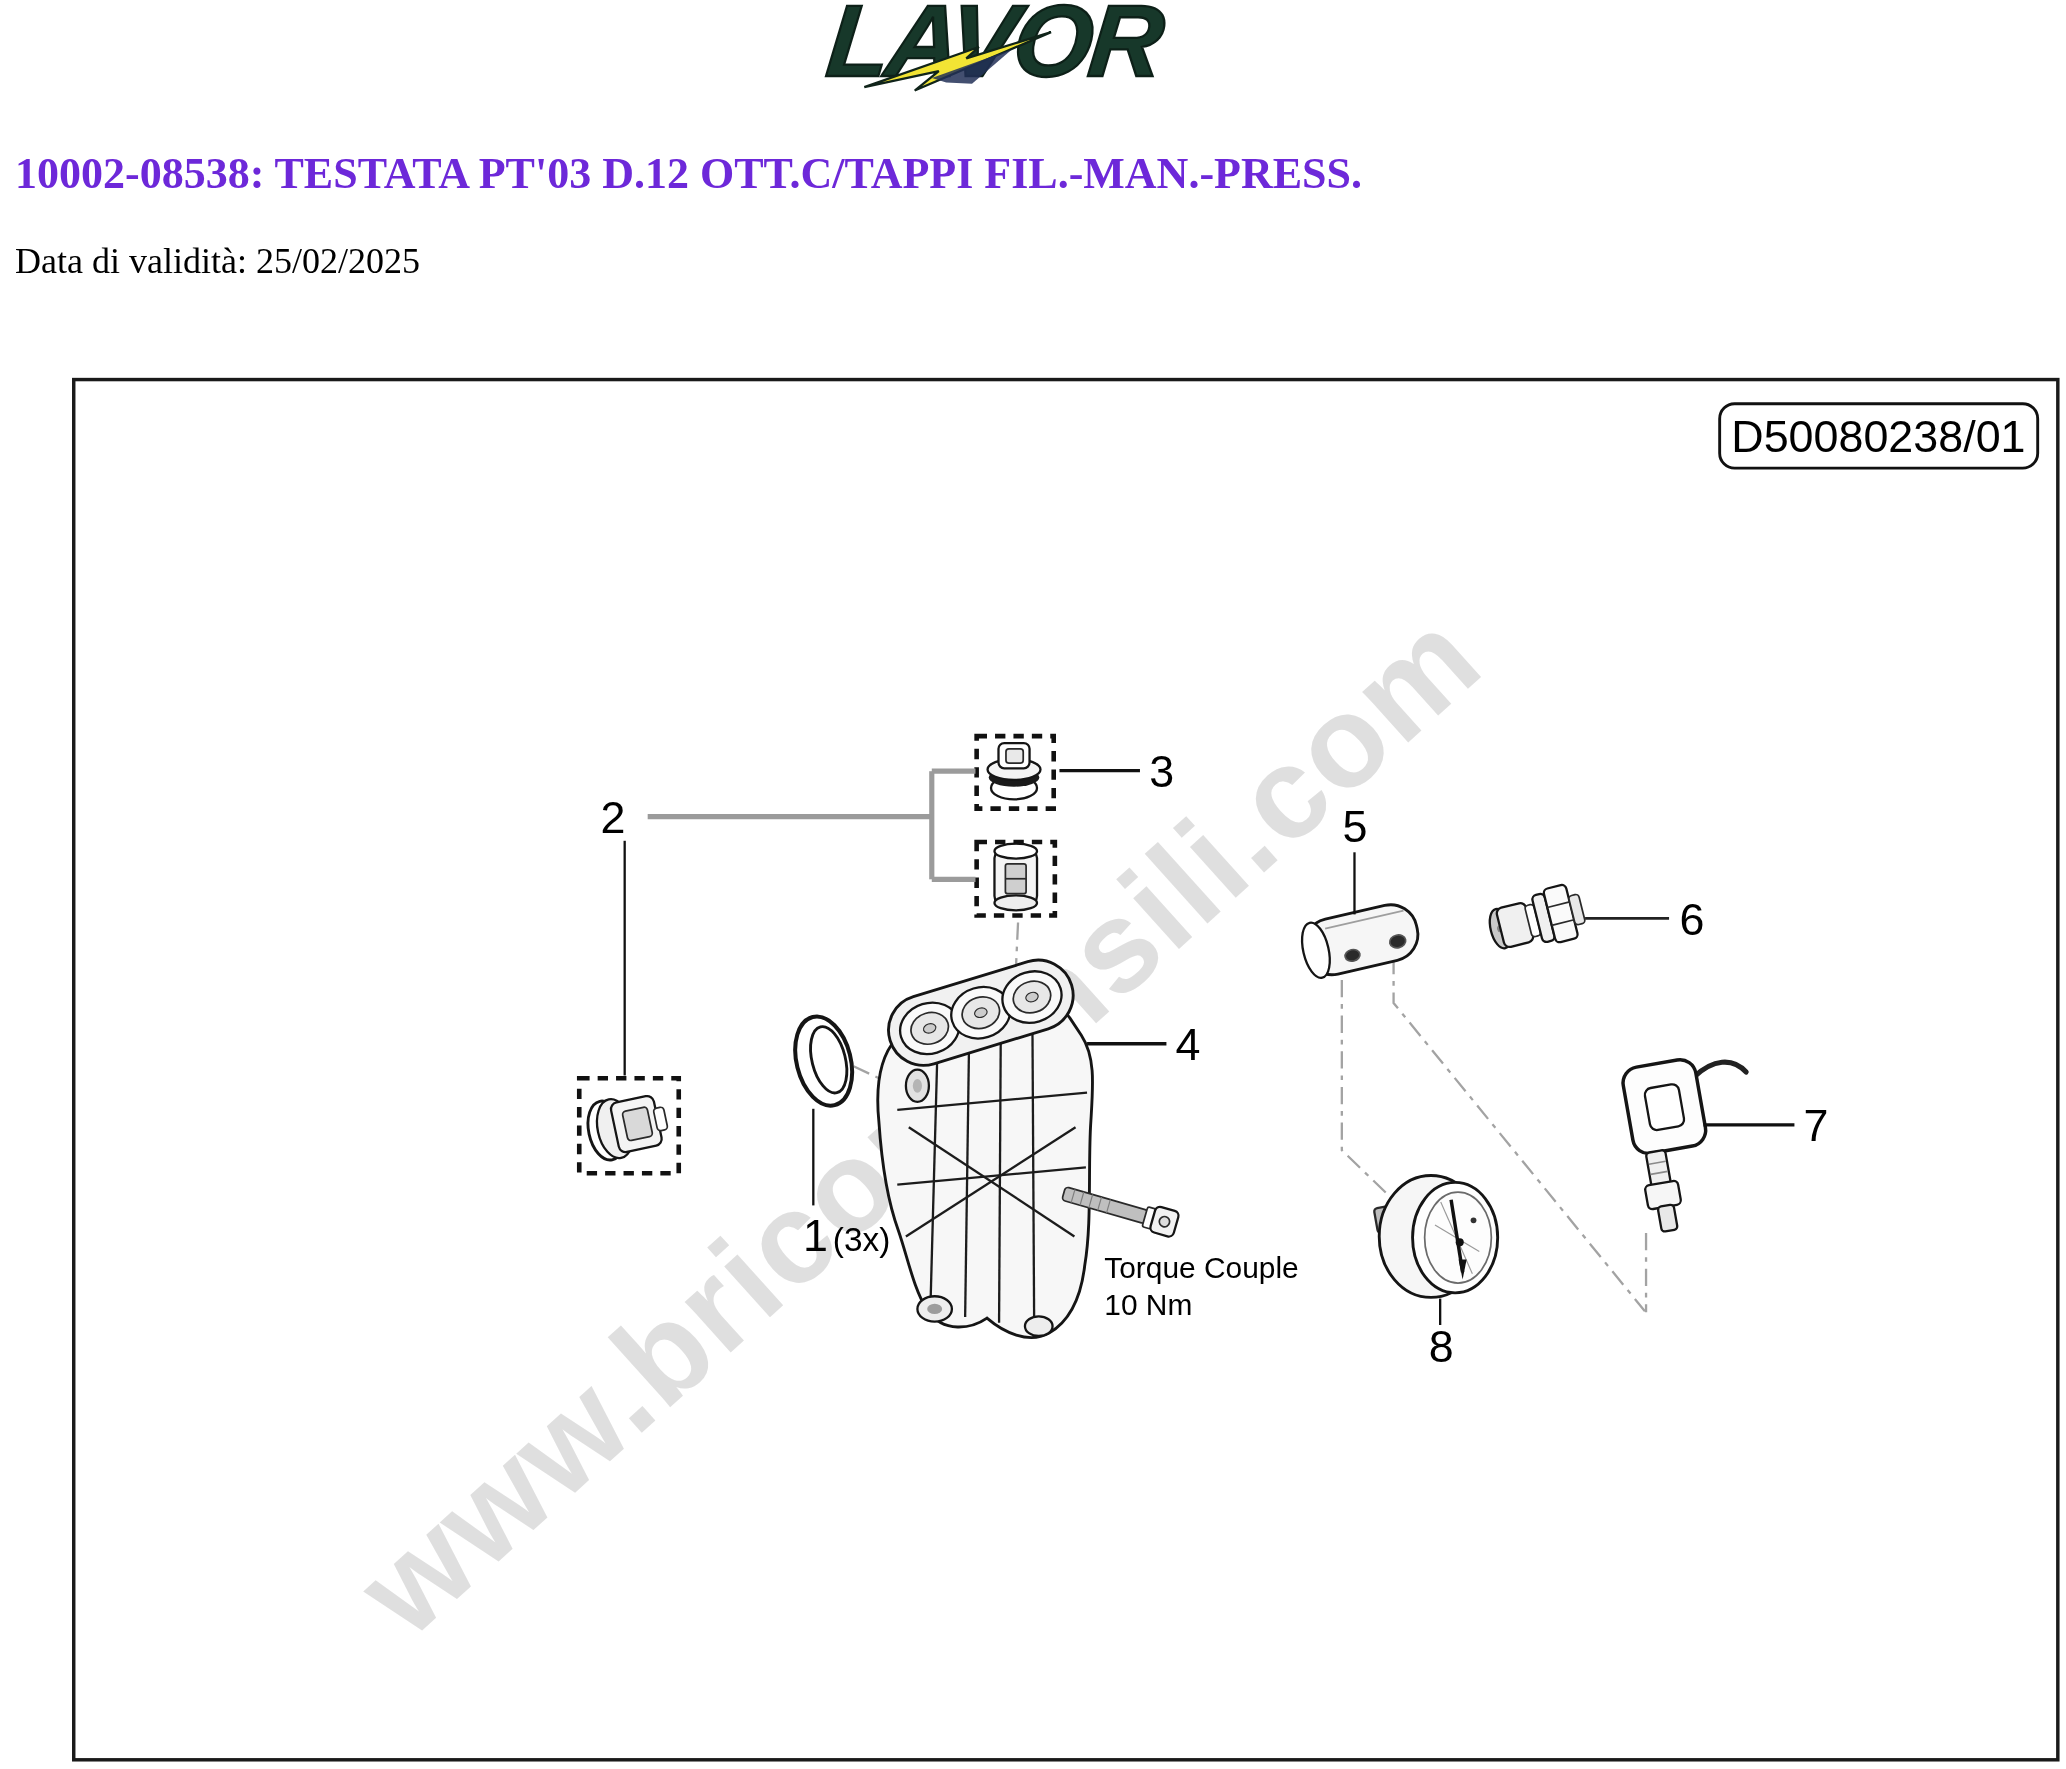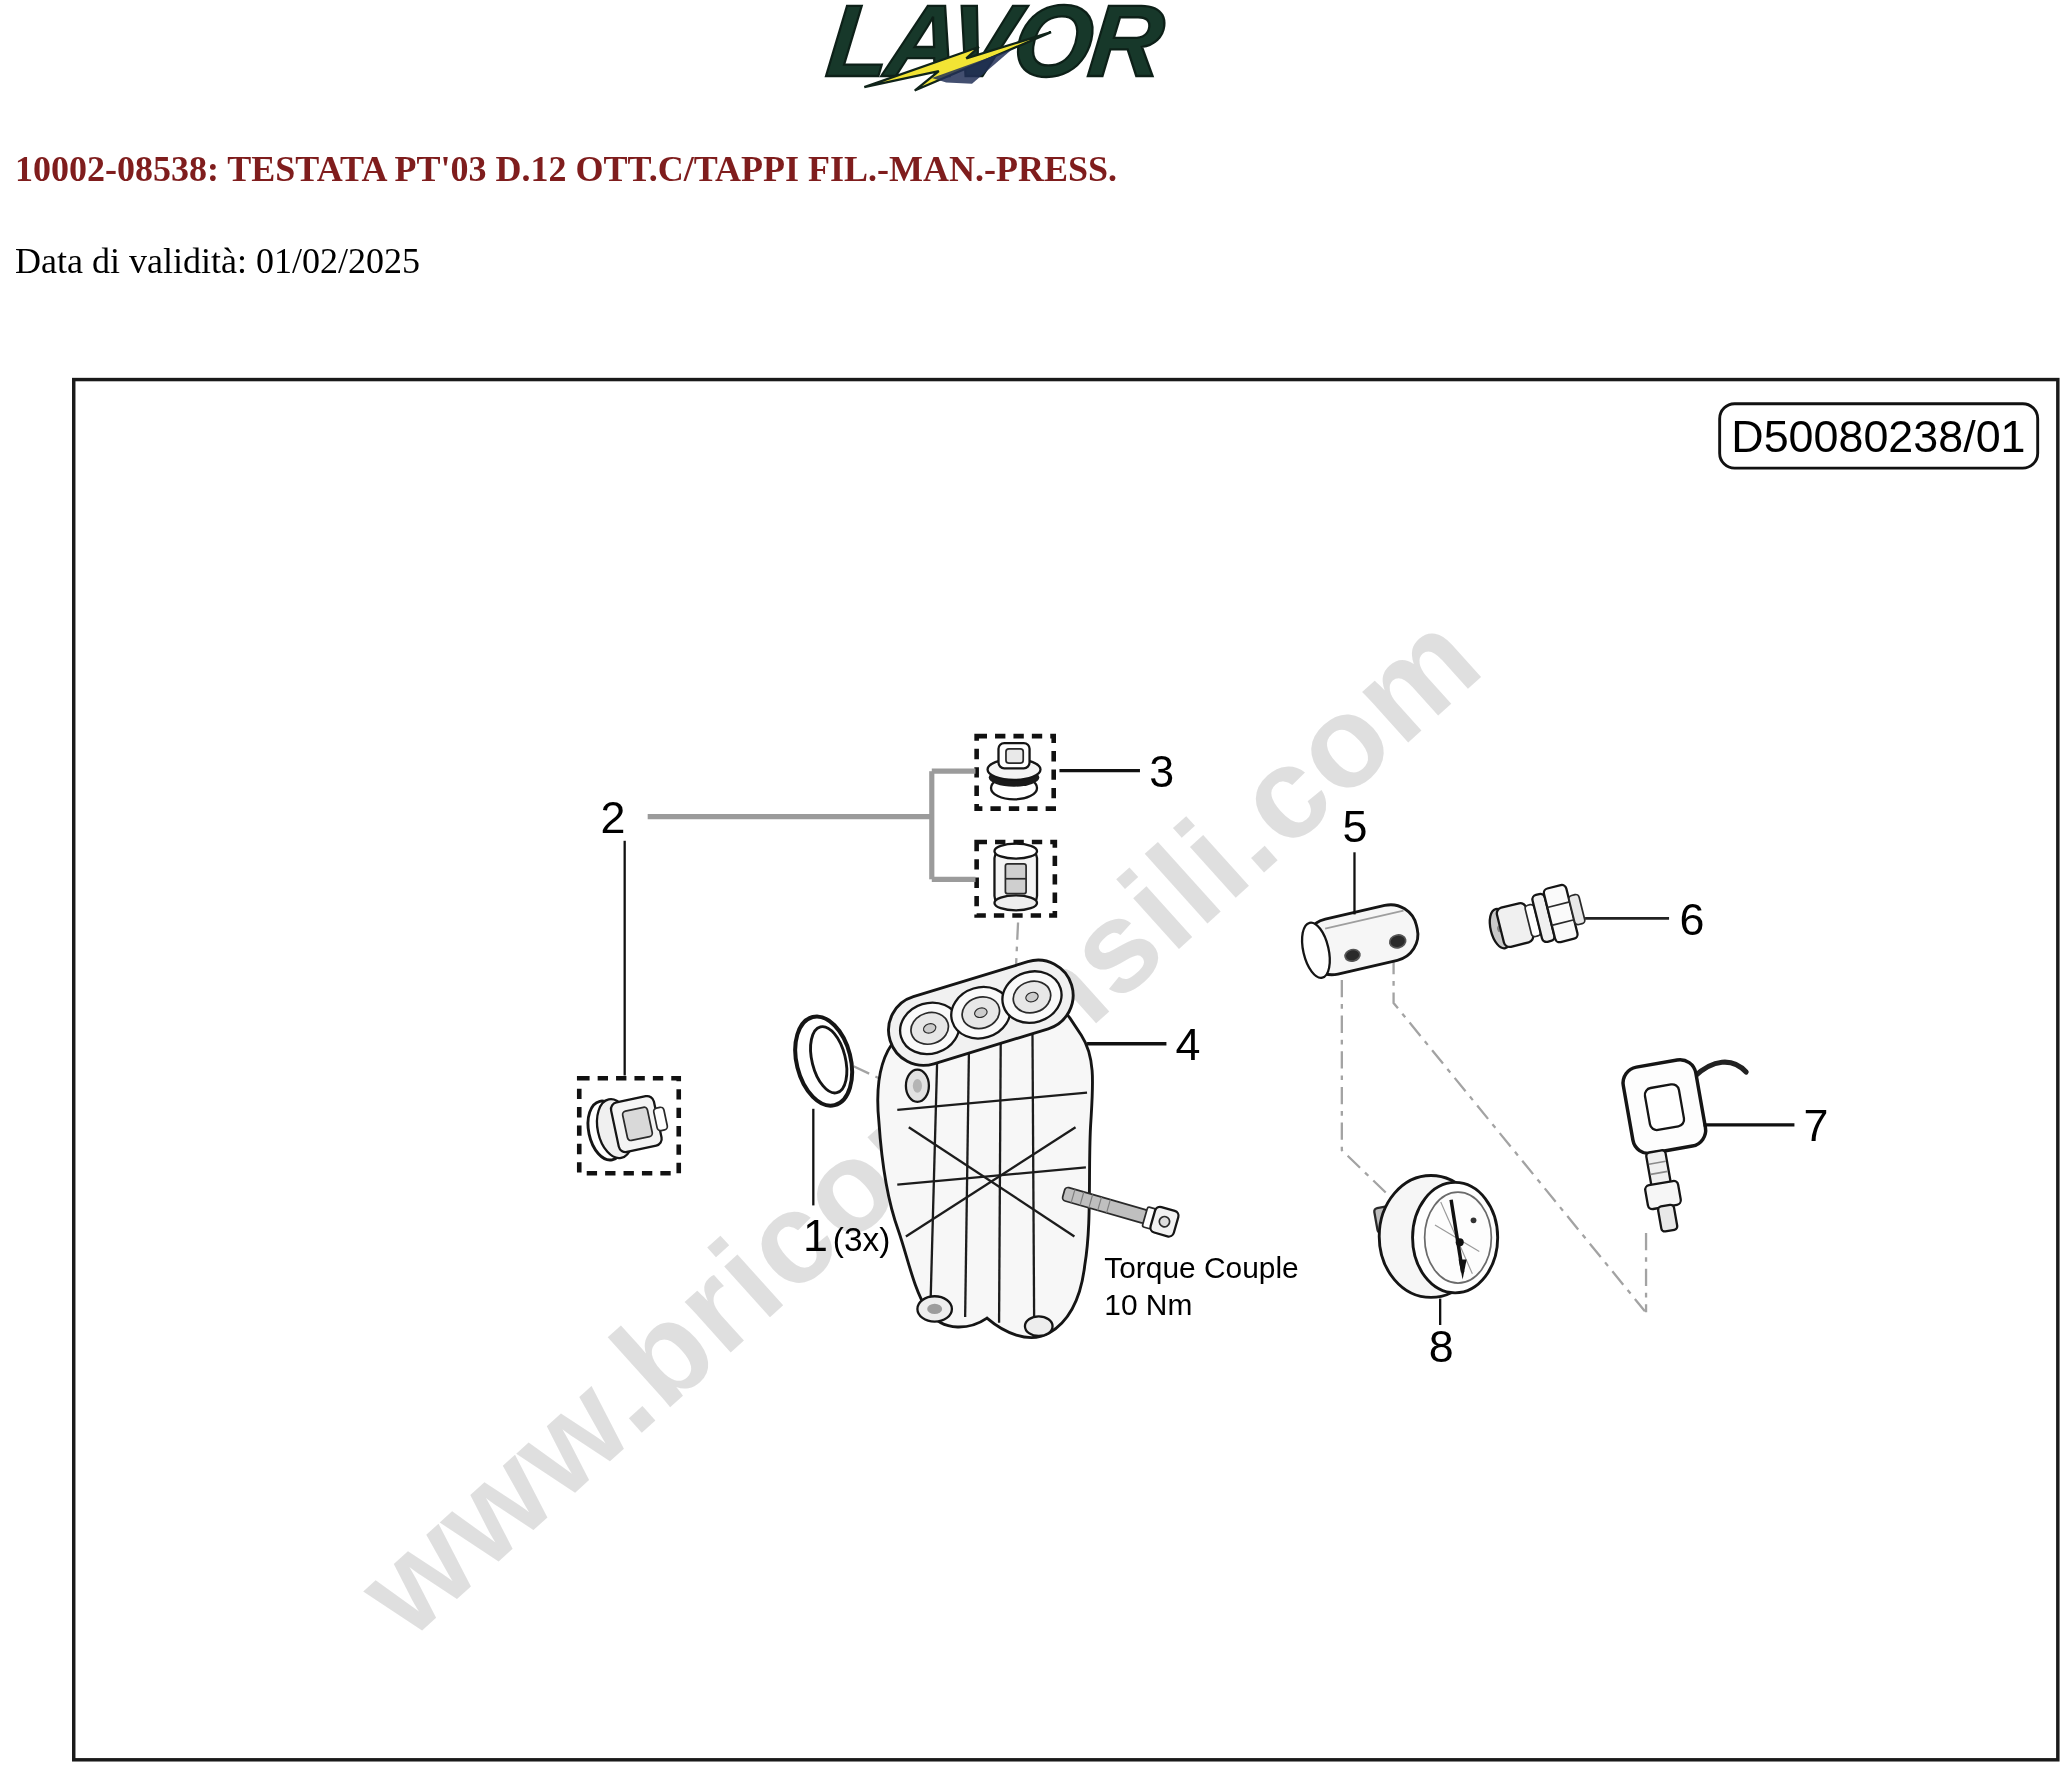--- a/index.html
+++ b/index.html
@@ -6,40 +6,40 @@
   .page{position:relative;width:2066px;height:1769px;background:#ffffff;overflow:hidden;
         font-family:"Liberation Sans",sans-serif;}
   
   .logo{position:absolute;left:828px;top:-8px;width:437px;height:106px;}
   .logo-text{display:inline-block;font-family:"Liberation Sans",sans-serif;
              font-weight:bold;font-style:italic;font-size:102px;line-height:98px;
              letter-spacing:-3.5px;color:#17382a;transform:skewX(-6deg);
              -webkit-text-stroke:2.3px #0d2018;}
   .logo-bolt{position:absolute;left:0;top:0;width:437px;height:106px;pointer-events:none;}
   .doc-title{position:absolute;left:15px;top:148px;width:1956px;
-             font-family:"Liberation Serif",serif;font-weight:bold;font-size:36px;color:#7f1d1d;}
+             font-family:"Liberation Serif",serif;font-weight:bold;font-size:44px;color:#6d28d9;}
   .doc-date{position:absolute;left:15px;top:240px;width:1150px;
             font-family:"Liberation Serif",serif;font-size:36px;color:#000;}
   .diagram-svg{position:absolute;left:0;top:0;}
 </style>
 </head>
 <body>
 
 <div class="page">
 
   <div class="logo">
     <span class="logo-text">LAVOR</span>
     <svg class="logo-bolt" viewBox="0 0 760 185">
       <polygon points="62,166 262,96 240,116 388,70 150,172 192,138" fill="#f2e434" stroke="#10241a" stroke-width="4"></polygon>
       <polygon points="180,150 320,100 250,160 205,158" fill="#223057" opacity="0.85"></polygon>
     </svg>
   </div>
 
   <div class="doc-title">10002-08538: TESTATA PT'03 D.12 OTT.C/TAPPI FIL.-MAN.-PRESS.</div>
-  <div class="doc-date">Data di validità: 01/02/2025</div>
+  <div class="doc-date">Data di validità: 25/02/2025</div>
 
   <svg class="diagram-svg" width="2066" height="1769" viewBox="0 0 3592 3076">
 
     <rect x="128" y="660" width="3450" height="2400" fill="#ffffff" stroke="#1a1a1a" stroke-width="6"></rect>
 
     <text x="1650" y="2010" transform="rotate(-42 1650 2010)" text-anchor="middle" font-family="Liberation Sans, sans-serif" font-weight="bold" font-size="225" letter-spacing="4" fill="#c6c6c6" opacity="0.55">www.bricoutensili.com</text>
 
     <g stroke="#a3a3a3" stroke-width="4" fill="none" stroke-dasharray="30 12 8 12">
       <line x1="1770" y1="1604" x2="1766" y2="1690"></line>
       <line x1="1484" y1="1854" x2="1556" y2="1888"></line>

